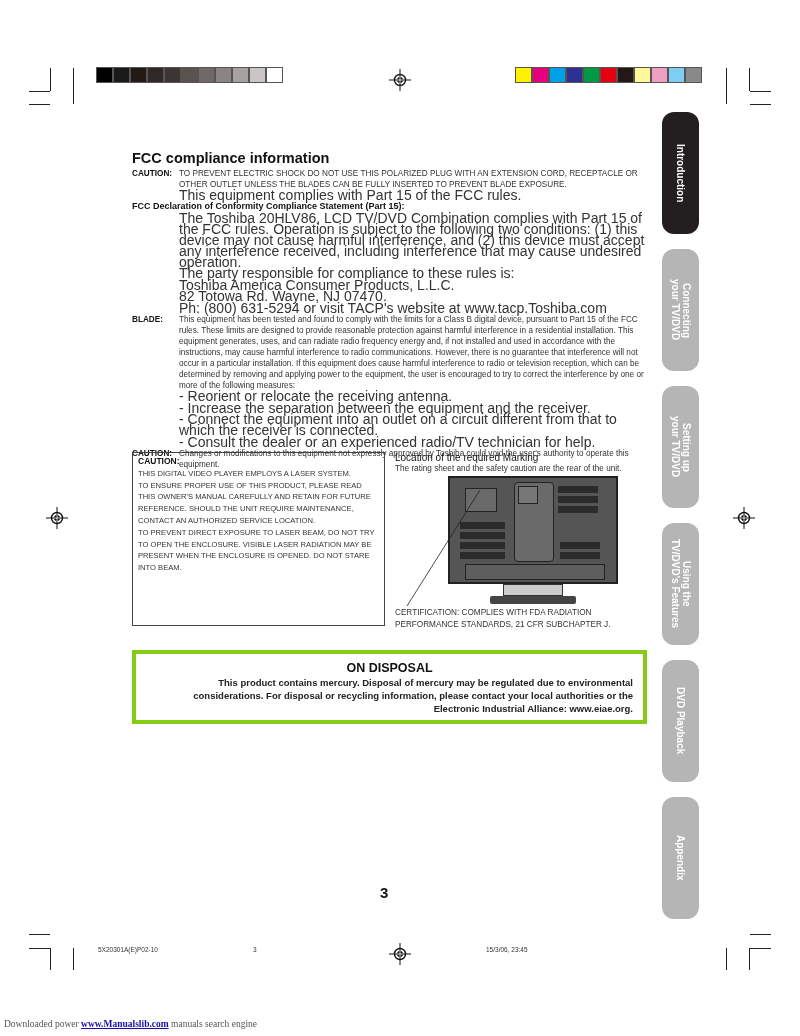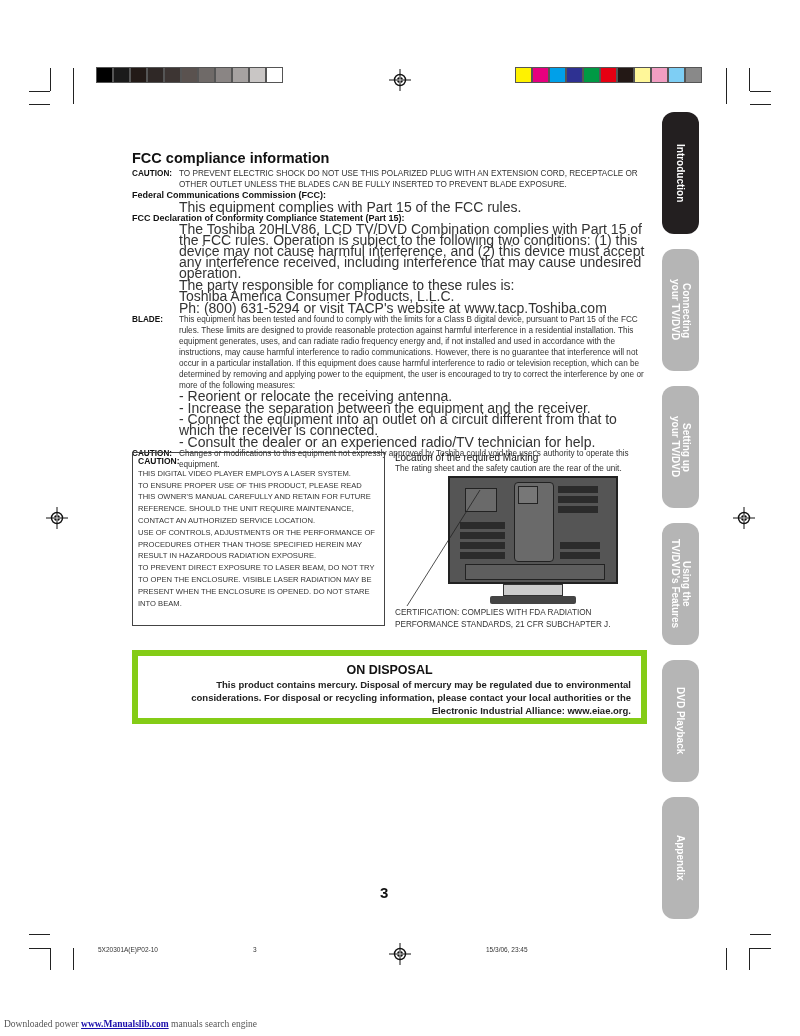--- a/index.html
+++ b/index.html
@@ -30,21 +30,21 @@
   .marking .hd { font-size:10px; font-weight:normal; color:#111; line-height:11px; }
   .marking .desc { font-size:8.2px; color:#333; line-height:11px; }
   .marking .cert { position:absolute; top:155px; left:0; font-size:8.2px; line-height:11.5px; color:#333; width:260px; }
 
   .tv { position:absolute; left:448px; top:476px; width:170px; height:108px; background:#555; border:2px solid #222; }
   .tv .panel { position:absolute; background:#6a6a6a; border:1px solid #222; }
   .tv .slot { position:absolute; background:#2b2b2b; height:7px; }
   .stand-neck { position:absolute; left:503px; top:584px; width:60px; height:12px; background:#ccc; border:1px solid #333; }
   .stand-base { position:absolute; left:490px; top:596px; width:86px; height:8px; background:#444; border-radius:2px; }
 
-  .disposal { position:absolute; left:132px; top:650px; width:515px; height:74px; border:6px solid #84cc16; padding:7px 10px; }
+  .disposal { position:absolute; left:132px; top:650px; width:515px; height:74px; border:4px solid #84cc16; padding:7px 10px; }
   .disposal .hd { text-align:center; font-size:12.5px; font-weight:bold; color:#111; margin-bottom:1px; }
   .disposal .body { font-size:9.5px; font-weight:bold; line-height:13px; color:#222;text-align:right; }
 
   .pagenum { position:absolute; left:380px; top:884px; font-size:15px; font-weight:bold; color:#111; }
 
   
   .tab { position:absolute; left:662px; width:37px; border-radius:12px; display:flex; align-items:center; justify-content:center; }
   .tab .tl { writing-mode:vertical-rl; font-size:10px; font-weight:bold; color:#fff; text-align:center; line-height:11px; white-space:pre; }
   .tab.active { background:#231f20; }
   .tab.inactive { background:#b5b5b5; }
@@ -133,27 +133,27 @@
     <line x1="8" y1="11" x2="14" y2="11" stroke="#fff" stroke-width="0.8"></line>
     <line x1="11" y1="8" x2="11" y2="14" stroke="#fff" stroke-width="0.8"></line>
   </svg>
 
 <div class="content">
   <div class="title">FCC compliance information</div>
   <div class="row">
     <span class="lbl">CAUTION:</span>
     <span class="txt">TO PREVENT ELECTRIC SHOCK DO NOT USE THIS POLARIZED PLUG WITH AN EXTENSION CORD, RECEPTACLE OR OTHER OUTLET UNLESS THE BLADES CAN BE FULLY INSERTED TO PREVENT BLADE EXPOSURE.</span>
   </div>
-  <div class="sub">Federal Communications Commission (FCC):</div>
   <div class="ind">This equipment complies with Part 15 of the FCC rules.</div>
   <div class="sub">FCC Declaration of Conformity Compliance Statement (Part 15):</div>
   <div class="ind">
     <p>The Toshiba 20HLV86, LCD TV/DVD Combination complies with Part 15 of the FCC rules. Operation is subject to the following two conditions: (1) this device may not cause harmful interference, and (2) this device must accept any interference received, including interference that may cause undesired operation.</p>
     <p>The party responsible for compliance to these rules is:</p>
     <p>Toshiba America Consumer Products, L.L.C.</p>
+    <p>82 Totowa Rd. Wayne, NJ 07470.</p>
     <p>Ph: (800) 631-5294 or visit TACP's website at www.tacp.Toshiba.com</p>
   </div>
   <div class="row">
     <span class="lbl">BLADE:</span>
     <span class="txt">This equipment has been tested and found to comply with the limits for a Class B digital device, pursuant to Part 15 of the FCC rules. These limits are designed to provide reasonable protection against harmful interference in a residential installation. This equipment generates, uses, and can radiate radio frequency energy and, if not installed and used in accordance with the instructions, may cause harmful interference to radio communications. However, there is no guarantee that interference will not occur in a particular installation. If this equipment does cause harmful interference to radio or television reception, which can be determined by removing and applying power to the equipment, the user is encouraged to try to correct the interference by one or more of the following measures:</span>
   </div>
   <div class="ind">
     <p>- Reorient or relocate the receiving antenna.</p>
     <p>- Increase the separation between the equipment and the receiver.</p>
     <p>- Connect the equipment into an outlet on a circuit different from that to which the receiver is connected.</p>
@@ -162,21 +162,20 @@
   <div class="row">
     <span class="lbl">CAUTION:</span>
     <span class="txt">Changes or modifications to this equipment not expressly approved by Toshiba could void the user's authority to operate this equipment.</span>
   </div>
 </div>
 
 <div class="caution-box">
   <div class="hd">CAUTION:</div>
   <p>THIS DIGITAL VIDEO PLAYER EMPLOYS A LASER SYSTEM.</p>
   <p>TO ENSURE PROPER USE OF THIS PRODUCT, PLEASE READ THIS OWNER'S MANUAL CAREFULLY AND RETAIN FOR FUTURE REFERENCE.  SHOULD THE UNIT REQUIRE MAINTENANCE, CONTACT AN AUTHORIZED SERVICE LOCATION.</p>
-  <p>USE OF CONTROLS, ADJUSTMENTS OR THE PERFORMANCE OF PROCEDURES OTHER THAN THOSE SPECIFIED HEREIN MAY RESULT IN HAZARDOUS RADIATION EXPOSURE.</p>
   <p>TO PREVENT DIRECT EXPOSURE TO LASER BEAM, DO NOT TRY TO OPEN THE ENCLOSURE. VISIBLE LASER RADIATION MAY BE PRESENT WHEN THE ENCLOSURE IS OPENED.  DO NOT STARE INTO BEAM.</p>
 </div>
 
 <div class="marking">
   <div class="hd">Location of the required Marking</div>
   <div class="desc">The rating sheet and the safety caution are the rear of the unit.</div>
   <div class="cert">CERTIFICATION: COMPLIES WITH FDA RADIATION PERFORMANCE STANDARDS, 21 CFR SUBCHAPTER J.</div>
 </div>
 
 <div class="tv">

